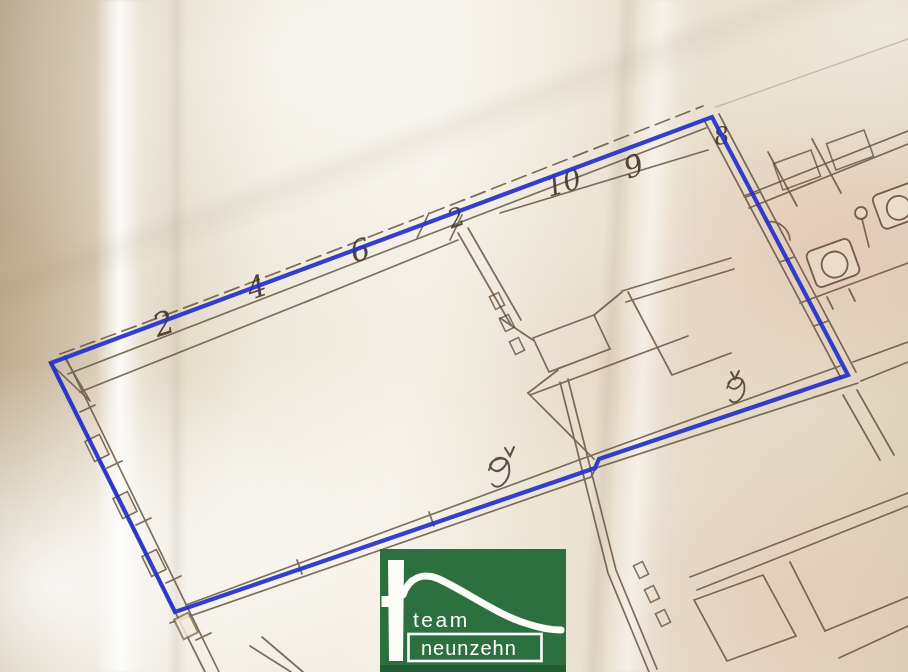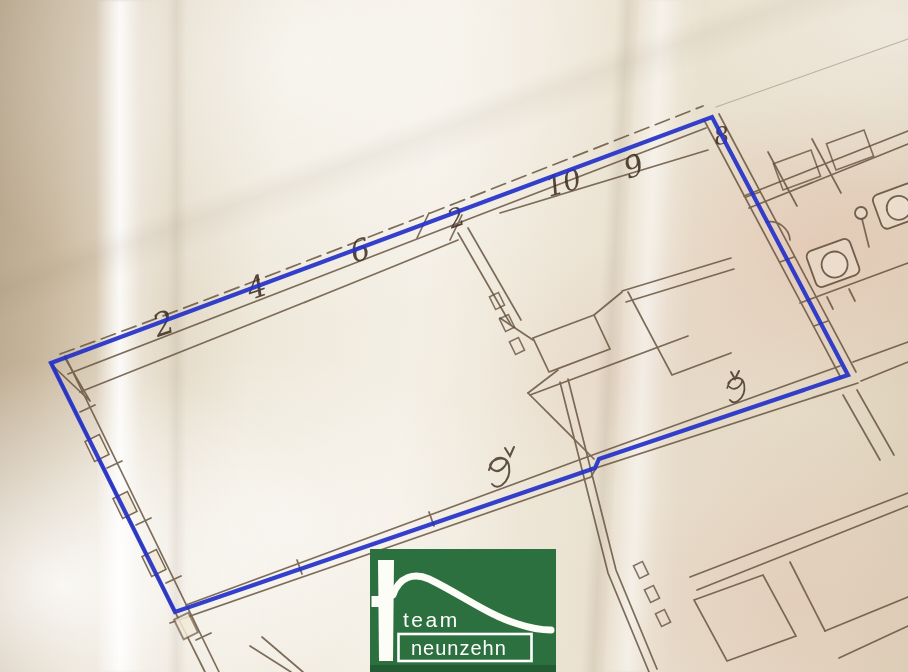--- a/index.html
+++ b/index.html
@@ -37,21 +37,21 @@
   svg.plan{position:absolute;left:0;top:0;}
   .ink{stroke:#63503b;stroke-width:1.7;fill:none;opacity:.82;stroke-linecap:round;}
   .faint{stroke:#74604a;stroke-width:1.3;opacity:.45;}
   .win{fill:#f2ead9;stroke:#63503b;stroke-width:1.5;opacity:.85;}
   .cell{fill:none;stroke:#5e4a36;stroke-width:1.6;opacity:.75;}
   .fixture{stroke:#5e4a36;stroke-width:1.8;fill:rgba(240,230,216,.45);opacity:.85;}
   .mark{stroke:#443426;stroke-width:2;fill:none;opacity:.85;stroke-linecap:round;}
   .num{font-family:"DejaVu Serif",serif;font-style:italic;fill:#3e2f22;opacity:.88;text-anchor:middle;}
   .blue{stroke:#2531c8;stroke-width:4.2;fill:none;opacity:.93;stroke-linejoin:miter;}
   
-  .logo{position:absolute;left:370px;top:549px;width:190px;height:123px;}
+  .logo{position:absolute;left:380px;top:549px;width:190px;height:123px;}
   .logo svg{display:block;}
   .logo-text{font-family:"Liberation Sans",sans-serif;fill:#ffffff;}
 </style>
 </head>
 <body>
 
 <div class="stage">
   <div class="paper-base"></div>
   <div class="sheen"></div>
   <div class="creases"></div>

